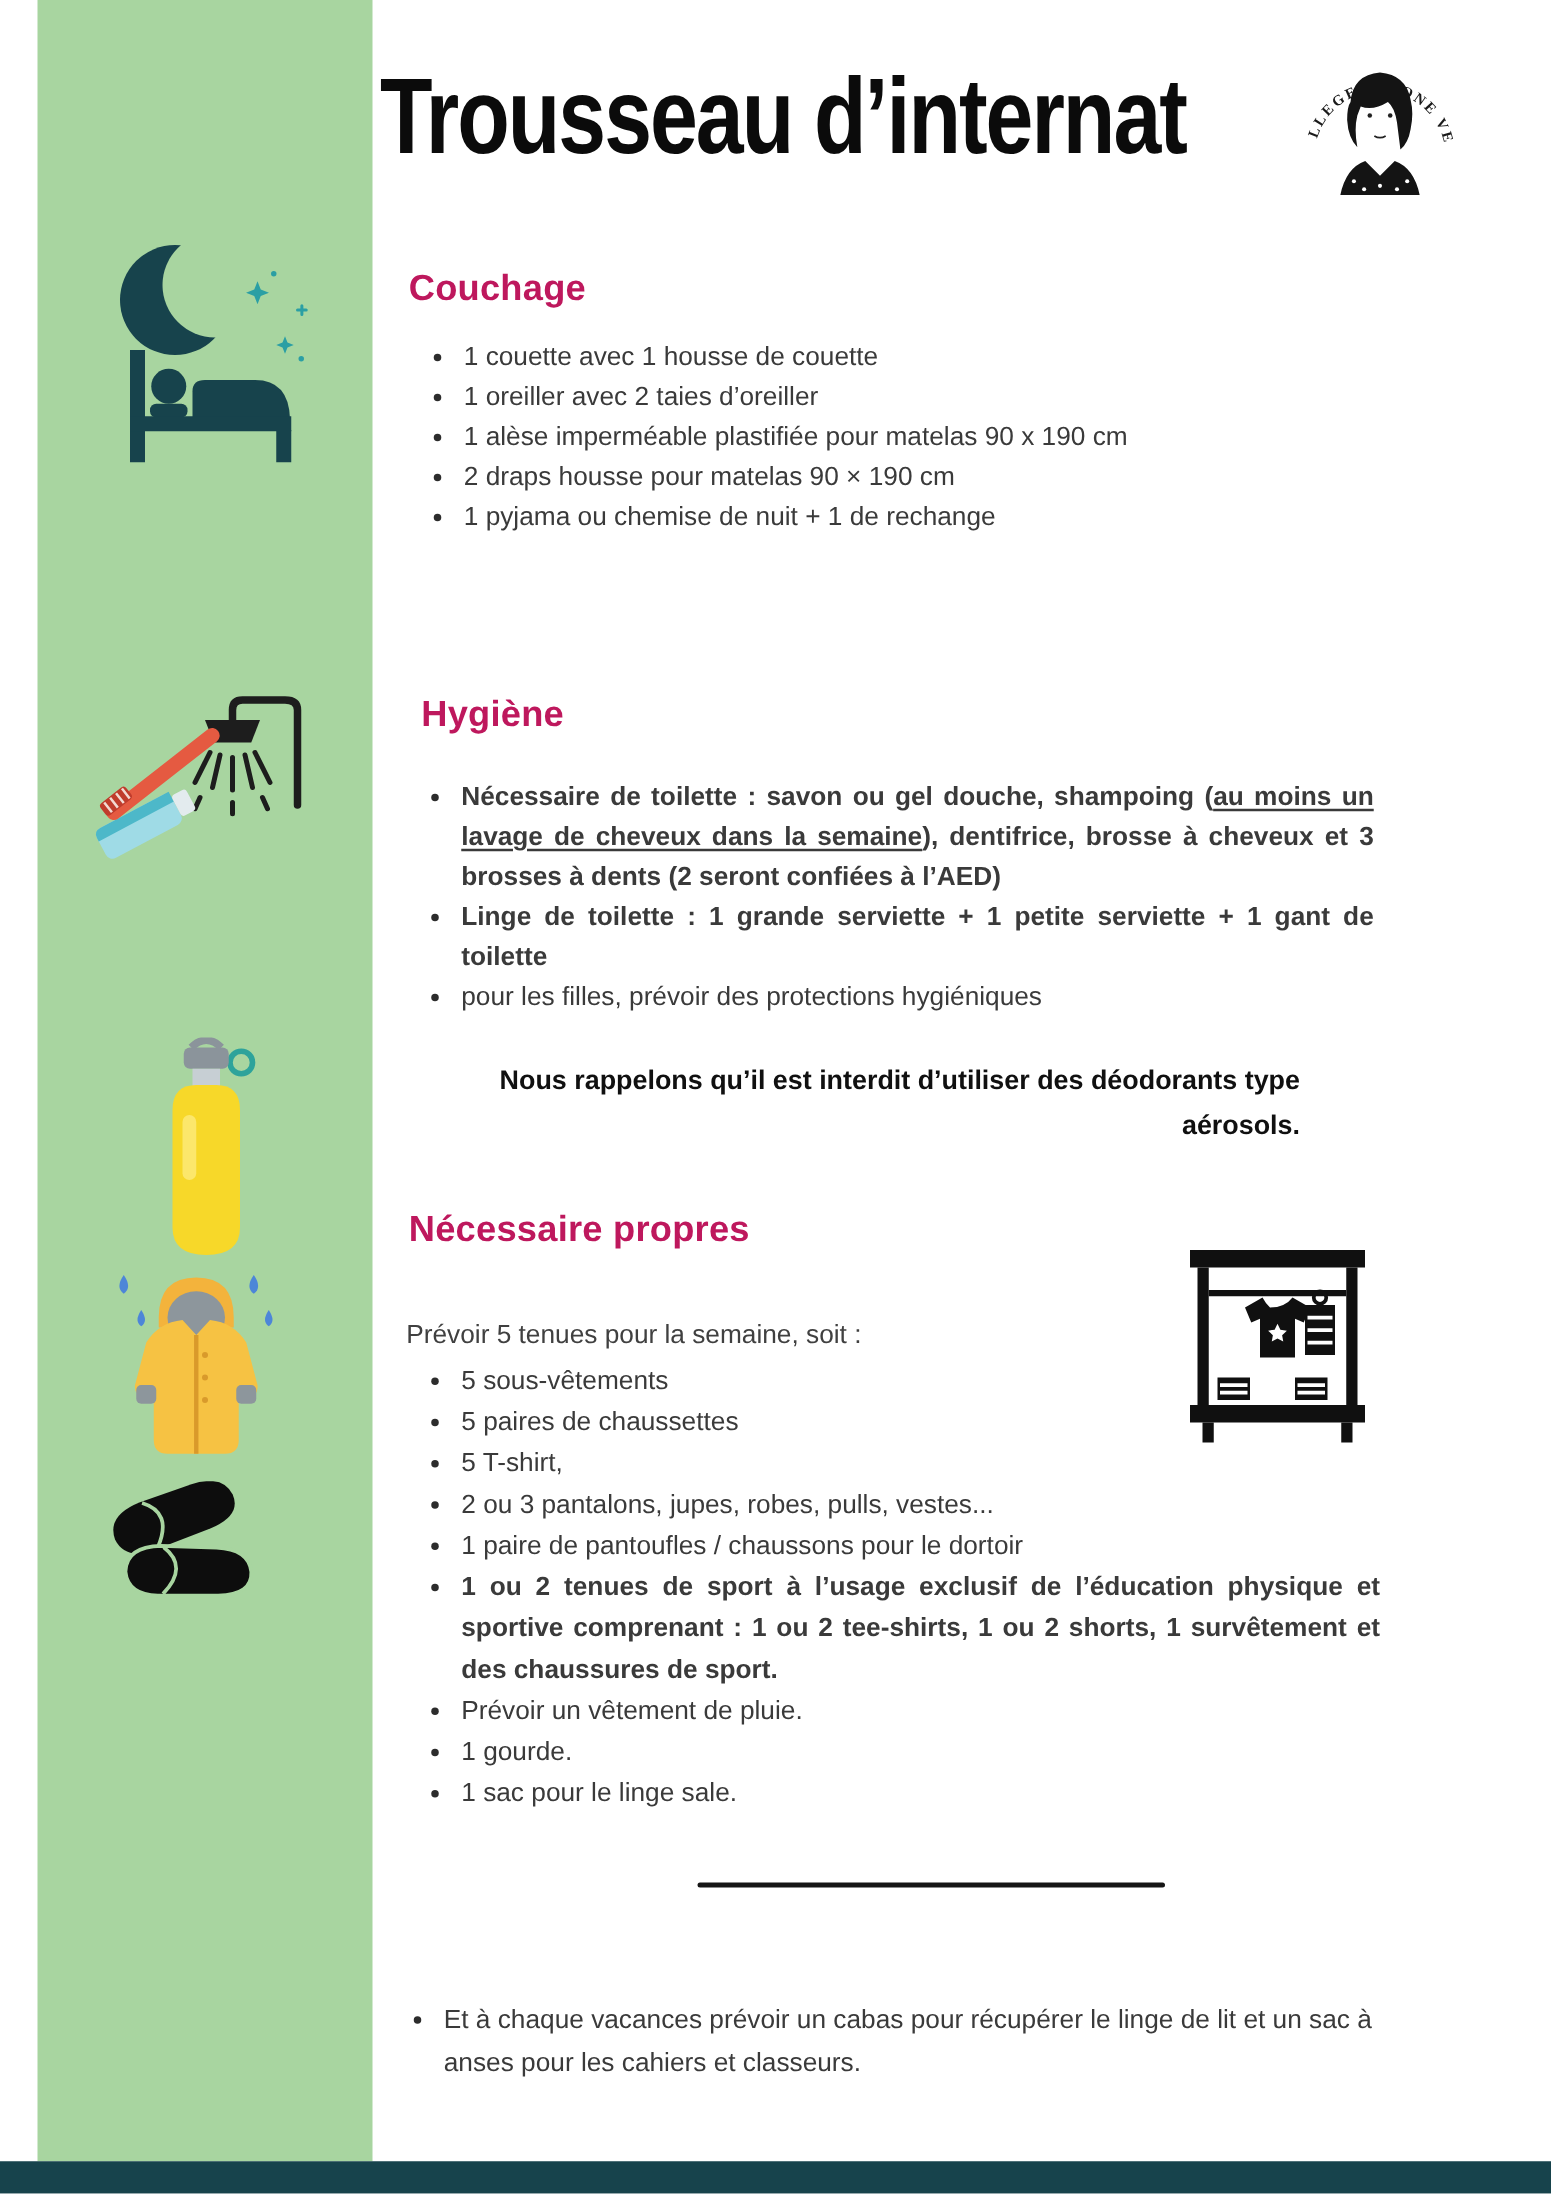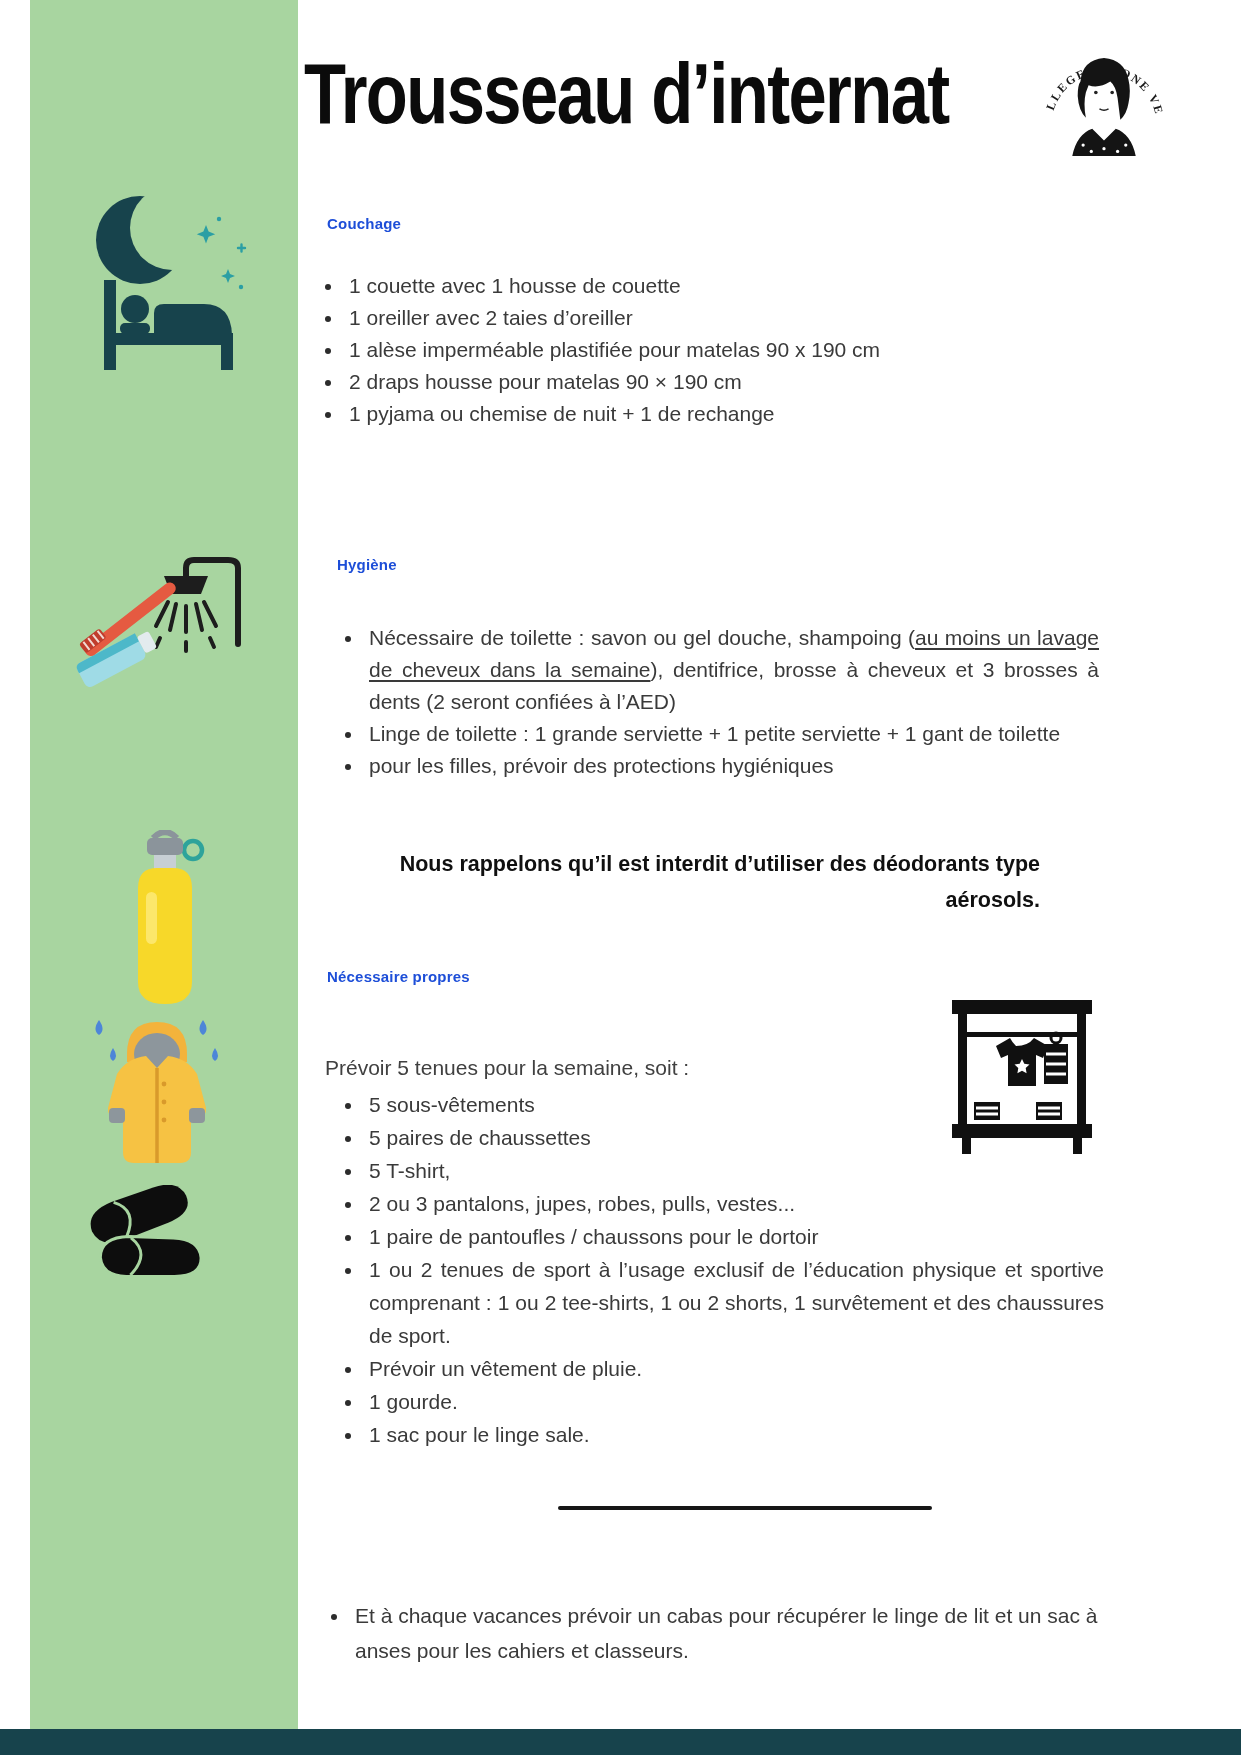--- a/index.html
+++ b/index.html
@@ -6,27 +6,27 @@
   .page{position:relative;width:1241px;height:1755px;background:#ffffff;
         font-family:"Liberation Sans",sans-serif;color:#343434;overflow:hidden;margin:0 auto;}
   .sidebar{position:absolute;left:30px;top:0;width:268px;height:1729px;background:#a8d5a0;}
   .footer-bar{position:absolute;left:0;top:1729px;width:1241px;height:26px;background:#17434c;}
   .icon{position:absolute;}
   .icon svg{display:block;width:100%;height:100%;}
   .title-wrap{position:absolute;left:304px;top:46px;}
   .title-inner{display:inline-block;transform:scaleX(.8);transform-origin:left top;
         font-size:86px;font-weight:700;letter-spacing:-2px;color:#0b0b0b;white-space:nowrap;line-height:1.1;}
   .logo{position:absolute;left:1036px;top:30px;width:136px;height:134px;}
-  h2.sec{position:absolute;margin:0;font-size:15px;font-weight:700;color:#1d4ed8;letter-spacing:.2px;}
+  h2.sec{position:absolute;margin:0;font-size:29px;font-weight:700;color:#be185d;letter-spacing:.2px;}
   .intro{position:absolute;margin:0;font-size:21px;line-height:32px;color:#404040;}
   ul.blist{position:absolute;margin:0;padding:0 0 0 34px;list-style:disc;font-size:21px;line-height:32px;color:#3a3a3a;}
   ul.blist li{padding-left:5px;}
   ul.blist li::marker{color:#2c2c2c;}
   .vet li{line-height:33px;}
-  .justify{text-align:justify;}
+  .justify{text-align:justify;font-weight:bold;}
   .u{text-decoration:underline;text-underline-offset:3px;}
   .note{position:absolute;margin:0;font-weight:700;font-size:21.5px;line-height:36px;text-align:right;color:#101010;}
   .divider{position:absolute;left:558px;top:1506px;width:374px;height:4px;background:#161616;border-radius:2px;}
 </style>
 </head>
 <body>
 
 <div class="page">
 
   <div class="sidebar"></div>
@@ -157,21 +157,21 @@
       </g>
       <g fill="#222222">
         <circle cx="66" cy="66" r="2"></circle>
           <circle cx="84" cy="66" r="2"></circle>
       </g>
       <path d="M70 84 Q75 87 80 84" stroke="#222222" stroke-width="1.6" fill="none"></path>
     </svg>
   </div>
 
   <h2 class="sec" style="left:327px;top:215px;">Couchage</h2>
-  <ul class="blist" style="left:310px;top:270px;width:735px;">
+  <ul class="blist" style="left:332px;top:270px;width:735px;">
     <li>1 couette avec 1 housse de couette</li>
     <li>1 oreiller avec 2 taies d’oreiller</li>
     <li>1 alèse imperméable plastifiée pour matelas 90 x 190 cm</li>
     <li>2 draps housse pour matelas 90 × 190 cm</li>
     <li>1 pyjama ou chemise de nuit + 1 de rechange</li>
   </ul>
 
   <h2 class="sec" style="left:337px;top:556px;">Hygiène</h2>
   <ul class="blist" style="left:330px;top:622px;width:735px;">
     <li class="justify"><span>Nécessaire de toilette : savon ou gel douche, shampoing (</span><span class="u">au moins un lavage de cheveux dans la semaine</span><span>), dentifrice, brosse à cheveux et 3 brosses à dents (2 seront confiées à l’AED)</span></li>

